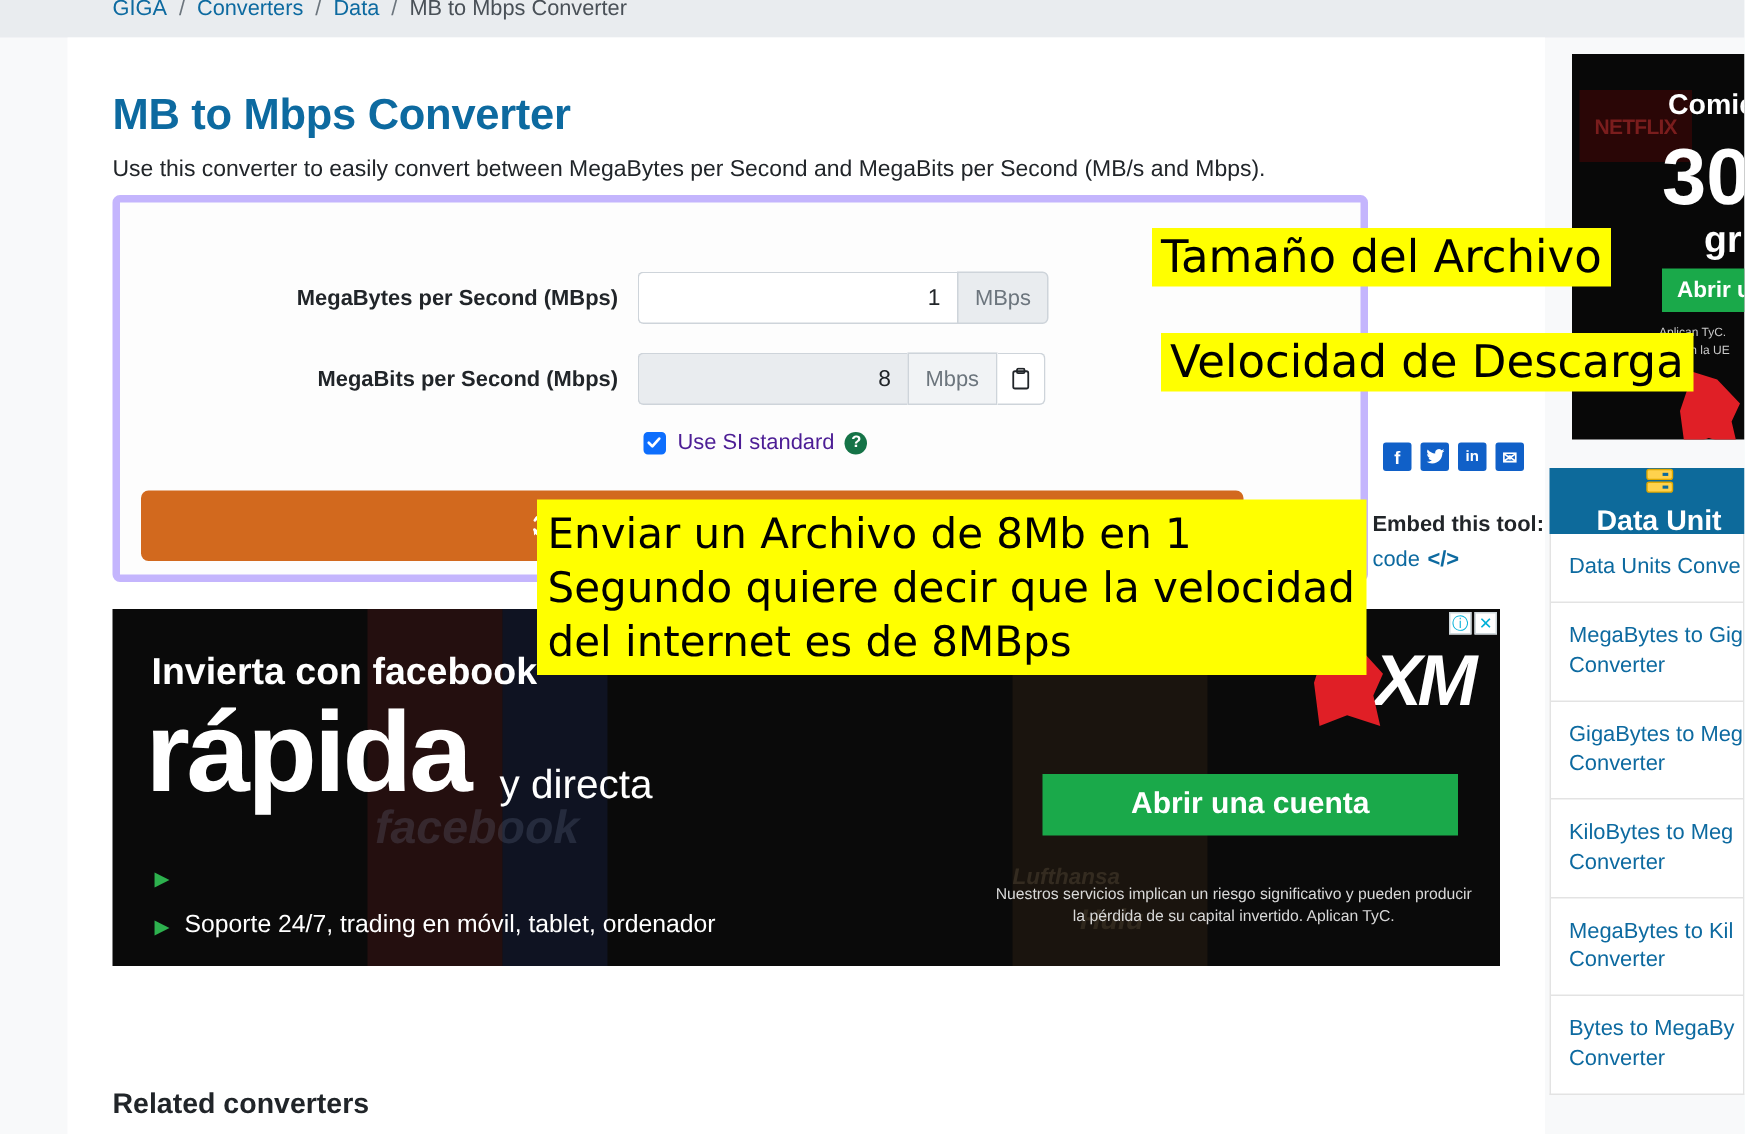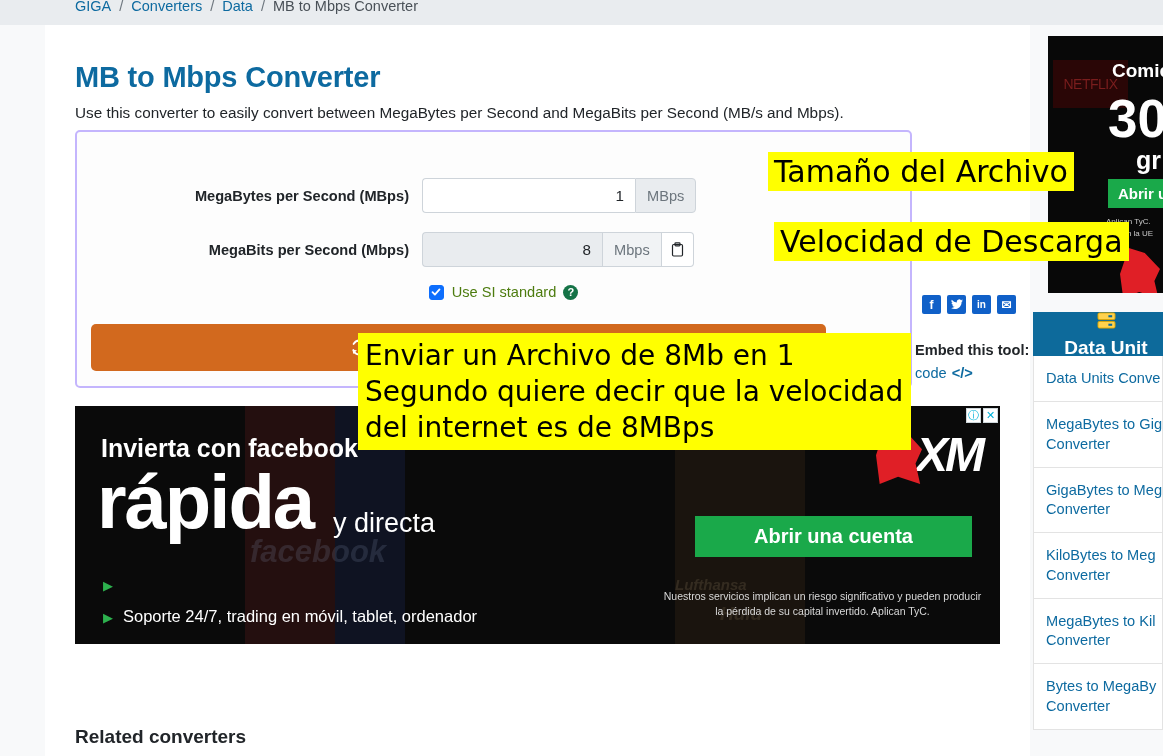--- a/index.html
+++ b/index.html
@@ -40,21 +40,21 @@
   .page-desc {
     position: absolute; left: 30px; top: 64px;
     font-size: 15.3px; color: #212529;
   }
 
   
   .conv-card {
     position: absolute; left: 30px; top: 105px;
     width: 837px; height: 258px;
     background: #fdfdfd;
-    border: 2px solid #c4b5fd;
+    border: 5px solid #c4b5fd;
     border-radius: 5px;
   }
   .conv-row { position: absolute; display: flex; align-items: center; }
   .conv-row.r1 { left: 0; top: 46px; width: 100%; }
   .conv-row.r2 { left: 0; top: 100px; width: 100%; }
   .conv-label {
     width: 345px; text-align: right; padding-right: 13px;
     font-size: 14.6px; font-weight: bold; color: #212529;
   }
   .input-group { display: flex; height: 35px; }
@@ -94,21 +94,21 @@
     position: absolute; left: 0; top: 152px; width: 100%;
     display: flex; align-items: center; justify-content: center;
     padding-left: 20px;
   }
   .si-box {
     width: 15px; height: 15px; border-radius: 3px;
     background: #0d6efd; border: 1px solid #0d6efd;
     display: flex; align-items: center; justify-content: center;
     margin-right: 8px; cursor: pointer; flex: none;
   }
-  .si-label { font-size: 14.6px; color: #4d7c0f; margin-right: 7px; }
+  .si-label { font-size: 14.6px; color: #4c1d95; margin-right: 7px; }
   .help-icon {
     width: 15px; height: 15px; border-radius: 50%;
     background: #157347; color: #fff;
     font-size: 11px; font-weight: bold;
     display: flex; align-items: center; justify-content: center;
     cursor: pointer;
   }
 
   .convert-btn {
     position: absolute; left: 14px; top: 192px;
@@ -182,21 +182,21 @@
 
   
   .side-ad {
     position: absolute; left: 1048px; top: 36px;
     width: 115px; height: 257px; background: #080808; overflow: hidden;
   }
   .nf-box {
     position: absolute; left: 5px; top: 24px; width: 75px; height: 48px;
     background: #2a0606; display: flex; align-items: center; justify-content: center;
   }
-  .nf-txt { color: #7a1d1d; font-size: 14px; font-weight: normal; letter-spacing: -.5px; }
+  .nf-txt { color: #7a1d1d; font-size: 14px; font-weight: bold; letter-spacing: -.5px; }
   .sa-h1 { position: absolute; left: 64px; top: 24px; color: #fff; font-size: 19px; font-weight: bold; }
   .sa-h2 { position: absolute; left: 60px; top: 52px; color: #fff; font-size: 53px; font-weight: bold; }
   .sa-h3 { position: absolute; left: 88px; top: 110px; color: #fff; font-size: 25px; font-weight: bold; }
   .sa-cta {
     position: absolute; left: 60px; top: 143px; width: 110px; height: 29px;
     background: #1aa94a; display: flex; align-items: center;
     padding-left: 10px; color: #fff; font-size: 15px; font-weight: bold; cursor: pointer;
   }
   .sa-disc { position: absolute; left: 58px; top: 180px; color: #c9c9c9; font-size: 8px; line-height: 1.5; }
   .sa-bull { position: absolute; left: 72px; top: 212px; width: 40px; height: 50px; background: #e01f26;

